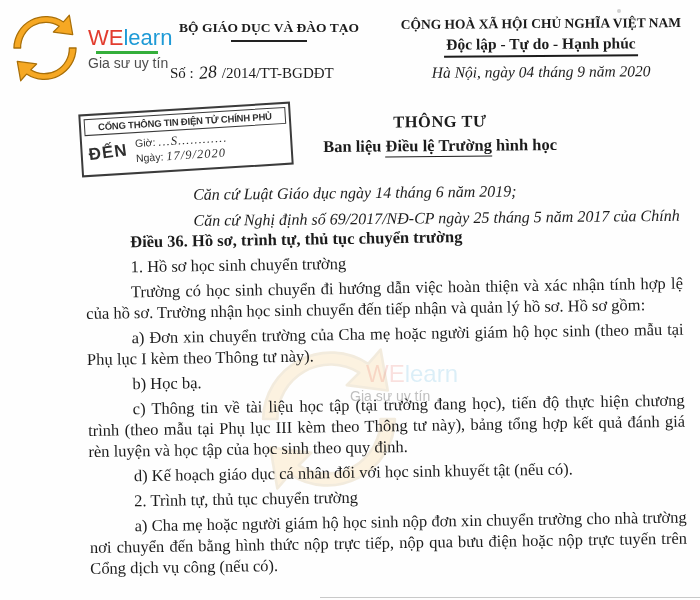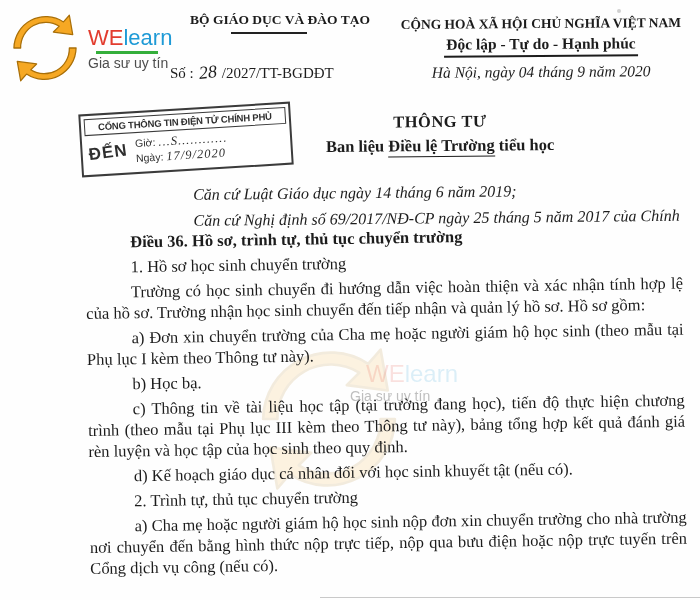--- a/index.html
+++ b/index.html
@@ -19,21 +19,21 @@
   .brand-underline{width:62px;height:3px;background:#35af3b;margin:1px 0 2px 8px;}
   .tagline{font-size:14px;color:#4d4d4d;line-height:15px;}
   
   .watermark{position:absolute;left:238px;top:330px;width:260px;height:180px;pointer-events:none;}
   .watermark .wm-arrows{opacity:.13;}
   .wm-brand{position:absolute;left:128px;top:30px;font-family:"Liberation Sans","DejaVu Sans",sans-serif;font-size:24px;opacity:.15;}
   .wm-brand .we{color:#e23c2e;}
   .wm-brand .learn{color:#1e9ad6;}
   .wm-tag{position:absolute;left:112px;top:58px;font-family:"Liberation Sans","DejaVu Sans",sans-serif;font-size:14px;color:#8b8b8b;opacity:.55;}
   
-  .ministry{position:absolute;left:168px;top:12px;width:202px;text-align:right;}
+  .ministry{position:absolute;left:168px;top:20px;width:202px;text-align:center;}
   .ministry-name{font-weight:bold;font-size:13.5px;white-space:nowrap;}
   .ministry-rule{width:76px;height:2px;background:#222;margin:4px auto 0;}
   .doc-number{position:absolute;left:170px;top:62px;font-size:15px;white-space:nowrap;}
   .doc-number .hand{font-style:italic;font-size:18px;display:inline-block;transform:rotate(-6deg);margin:0 5px;}
   .national{position:absolute;left:386px;top:16px;width:310px;text-align:center;transform:rotate(-0.4deg);}
   .nation-name{font-weight:bold;font-size:13.5px;white-space:nowrap;}
   .motto{display:inline-block;font-weight:bold;font-size:15.5px;border-bottom:2px solid #1c1c1c;padding:0 2px 2px;margin-top:3px;white-space:nowrap;}
   .dateline{font-style:italic;font-size:15.5px;margin-top:6px;white-space:nowrap;}
   
   .stamp{
@@ -97,21 +97,21 @@
       <div class="brand-underline"></div>
       <div class="tagline">Gia sư uy tín</div>
     </div>
   </div>
 
   <div class="ministry">
     <div class="ministry-name">BỘ GIÁO DỤC VÀ ĐÀO TẠO</div>
     <div class="ministry-rule"></div>
   </div>
   <div class="doc-number">
-    <span>Số :</span><span class="hand">28</span><span>/2027/TT-BGDĐT</span>
+    <span>Số :</span><span class="hand">28</span><span>/2014/TT-BGDĐT</span>
   </div>
 
   <div class="national">
     <div class="nation-name">CỘNG HOÀ XÃ HỘI CHỦ NGHĨA VIỆT NAM</div>
     <div><span class="motto">Độc lập - Tự do - Hạnh phúc</span></div>
     <div class="dateline">Hà Nội, ngày 04 tháng 9 năm 2020</div>
   </div>
 
   <div class="stamp">
     <div class="stamp-office">CỔNG THÔNG TIN ĐIỆN TỬ CHÍNH PHỦ</div>
@@ -119,21 +119,21 @@
       <div class="stamp-den">ĐẾN</div>
       <div class="stamp-fields">
         <div class="row"><span class="lbl">Giờ:</span><span class="hand">...S............</span></div>
         <div class="row"><span class="lbl">Ngày:</span><span class="hand">17/9/2020</span></div>
       </div>
     </div>
   </div>
 
   <div class="title-block">
     <div class="title-main">THÔNG TƯ</div>
-    <div class="title-sub"><span>Ban liệu </span><span class="u">Điều lệ Trường</span><span> tiểu học</span></div>
+    <div class="title-sub"><span>Ban liệu </span><span class="u">Điều lệ Trường</span><span> hình học</span></div>
   </div>
 
   <div class="preamble">
     <p>Căn cứ Luật Giáo dục ngày 14 tháng 6 năm 2019;</p>
     <p>Căn cứ Nghị định số 69/2017/NĐ-CP ngày 25 tháng 5 năm 2017 của Chính</p>
   </div>
 
   <div class="body-text">
     <p class="hd">Điều 36. Hồ sơ, trình tự, thủ tục chuyển trường</p>
     <p>1. Hồ sơ học sinh chuyển trường</p>

